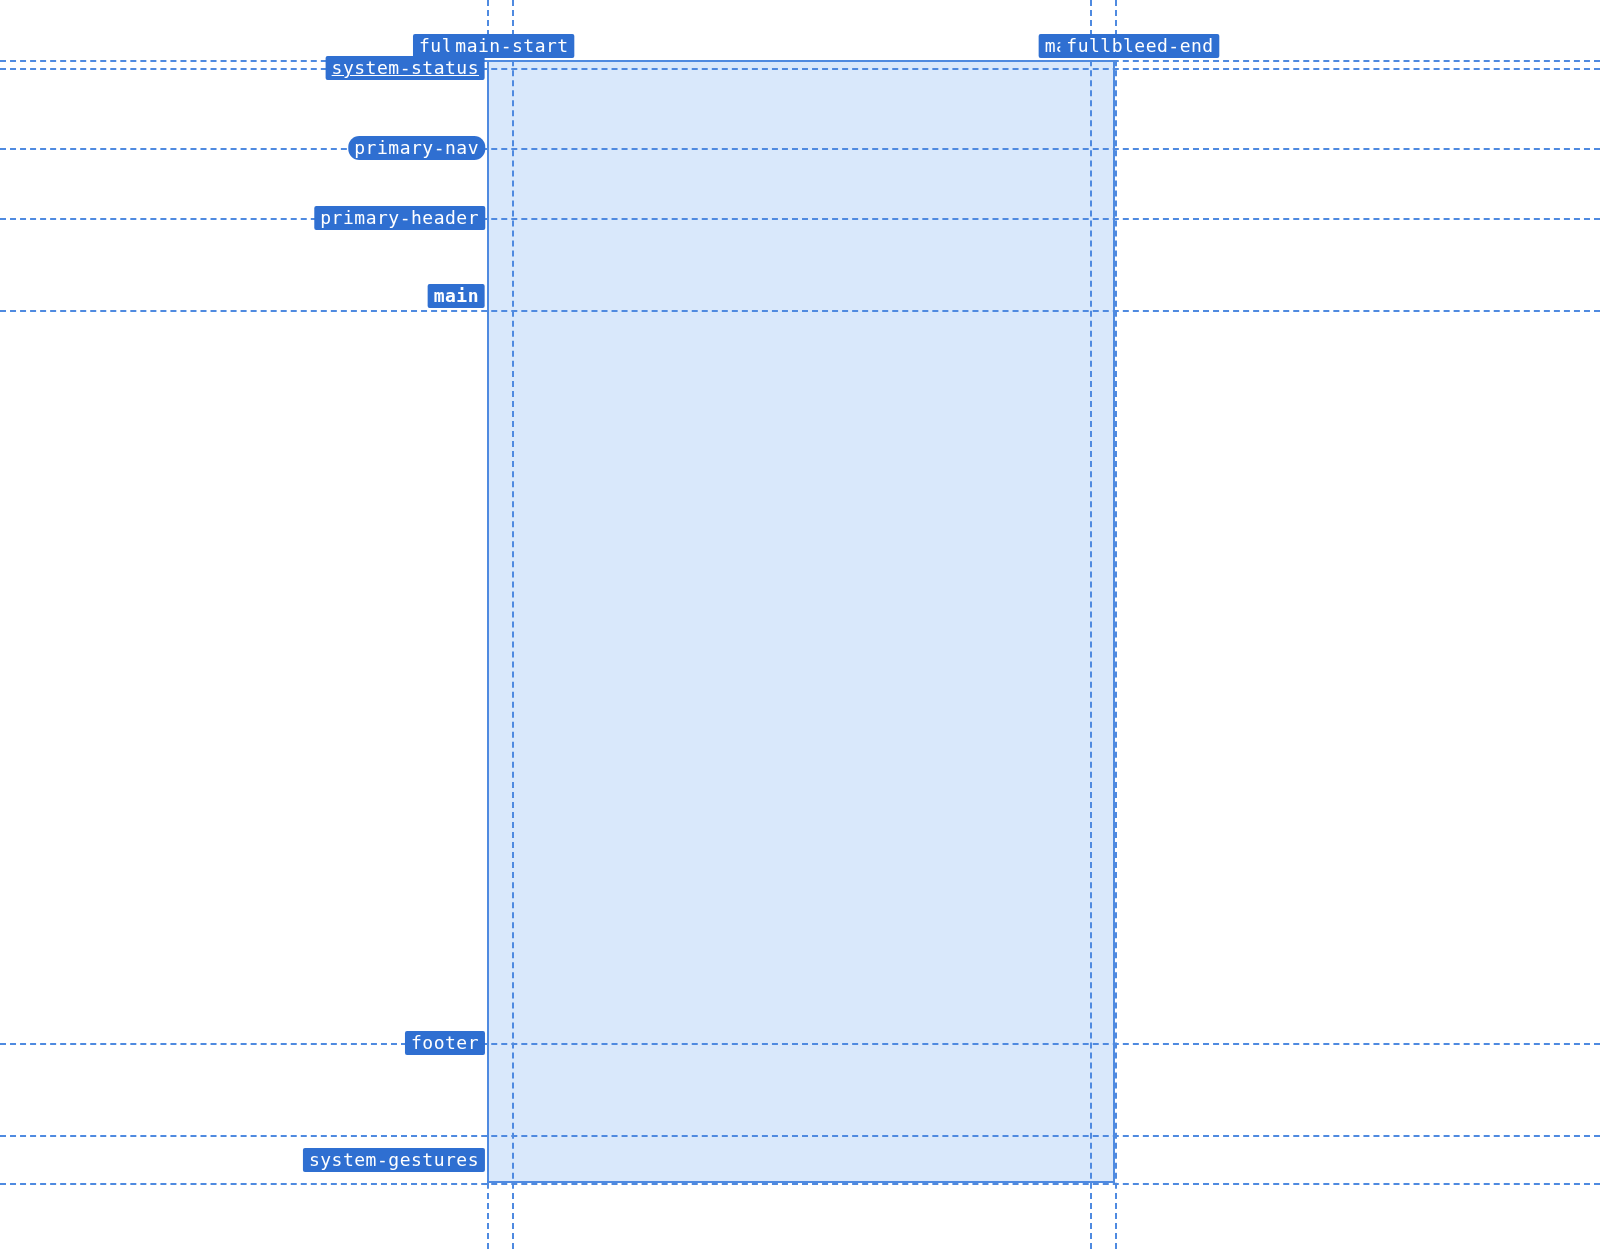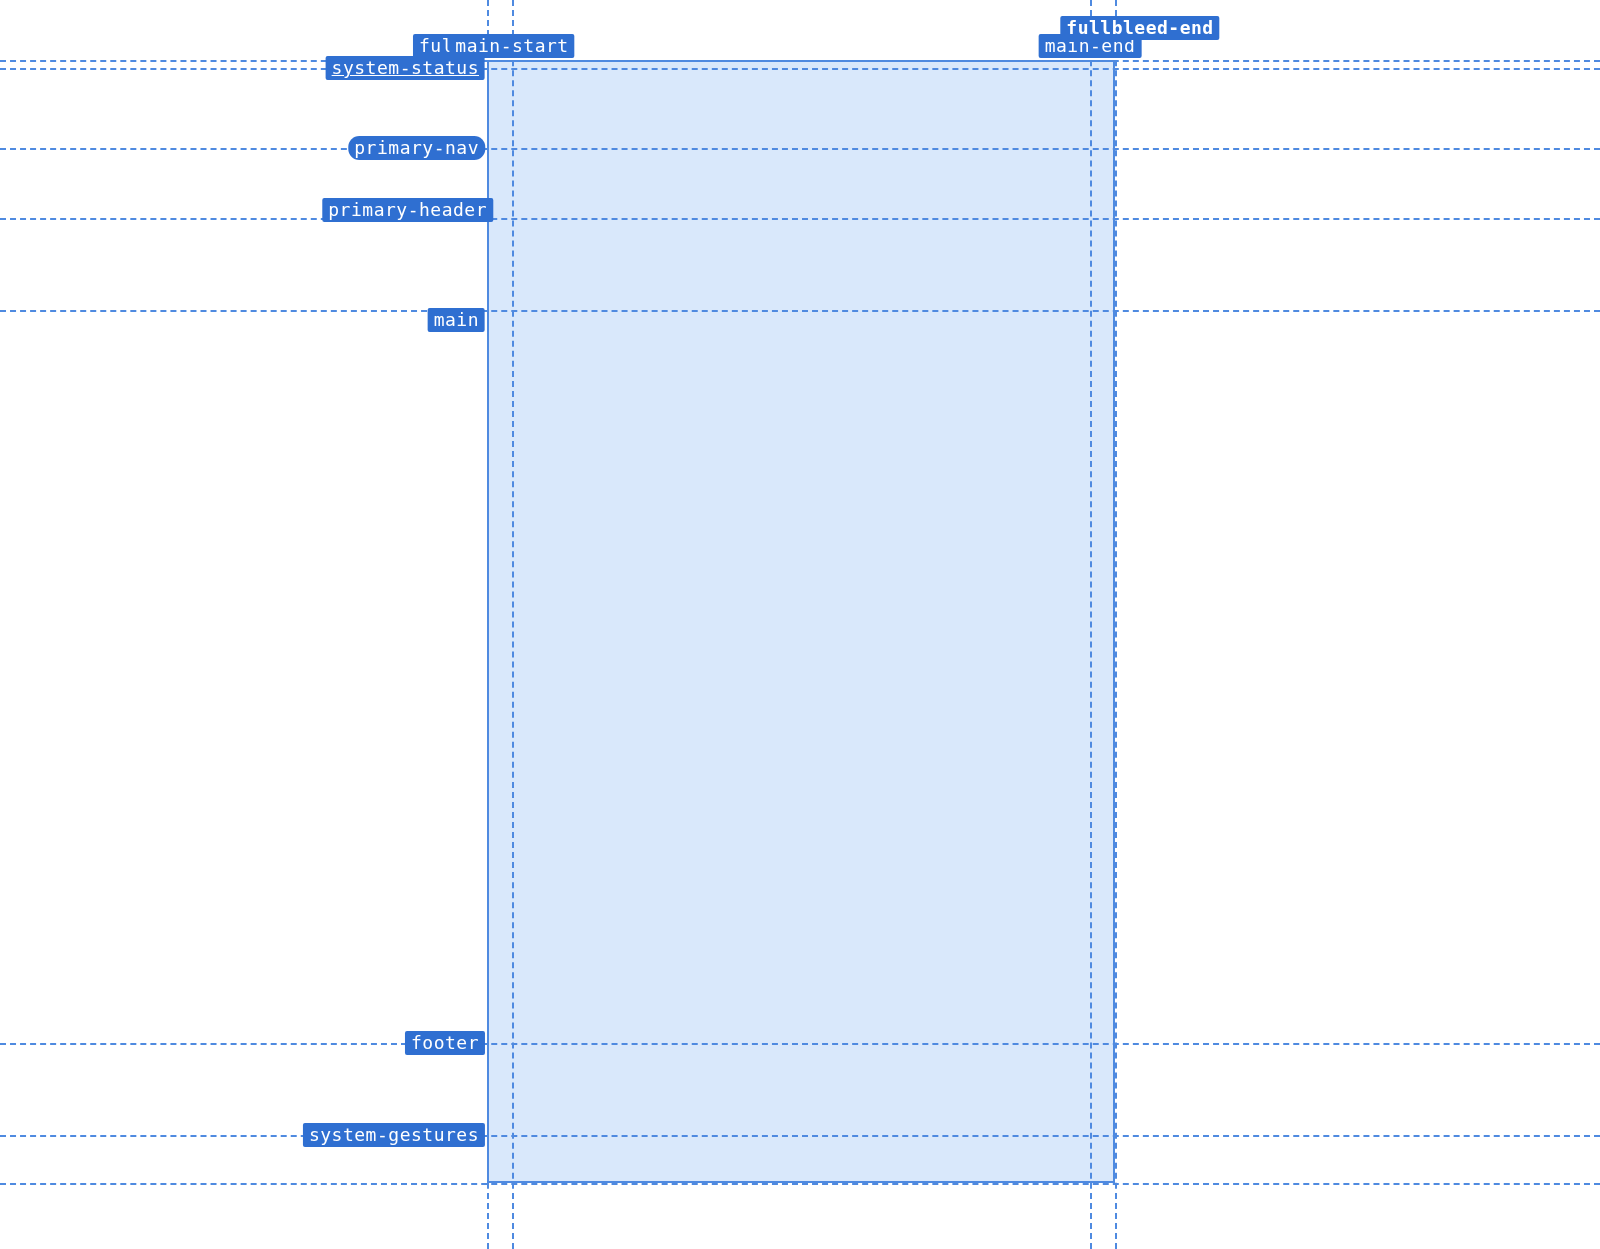--- a/index.html
+++ b/index.html
@@ -67,25 +67,25 @@
 <div class="hline" style="top:60px;"></div>
 
 <div class="hline" style="top:1183px;"></div>
 
 <span class="label top" style="left:470px; top:58px;">fullbleed</span>
 
 <span class="label top" style="left:512px; top:58px;">main-start</span>
 
 <span class="label top" style="left:1090px; top:58px;">main-end</span>
 
-<span class="label top" style="left:1140px; top:40px;font-weight:bold;">fullbleed-end</span>
+<span class="label top" style="left:1140px; top:58px;">fullbleed-end</span>
 
 <span class="label" style="left:485px; top:68px;text-decoration:underline;">system-status</span>
 
 <span class="label" style="left:485px; top:148px;border-radius:11px;">primary-nav</span>
 
-<span class="label" style="left:485px; top:210px;margin-left:8px;">primary-header</span>
+<span class="label" style="left:485px; top:218px;">primary-header</span>
 
-<span class="label" style="left:485px; top:320px;">main</span>
+<span class="label" style="left:485px; top:296px;font-weight:bold;">main</span>
 
 <span class="label" style="left:485px; top:1043px;">footer</span>
 
-<span class="label" style="left:485px; top:1135px;">system-gestures</span>
+<span class="label" style="left:485px; top:1160px;">system-gestures</span>
 
 </body></html>

